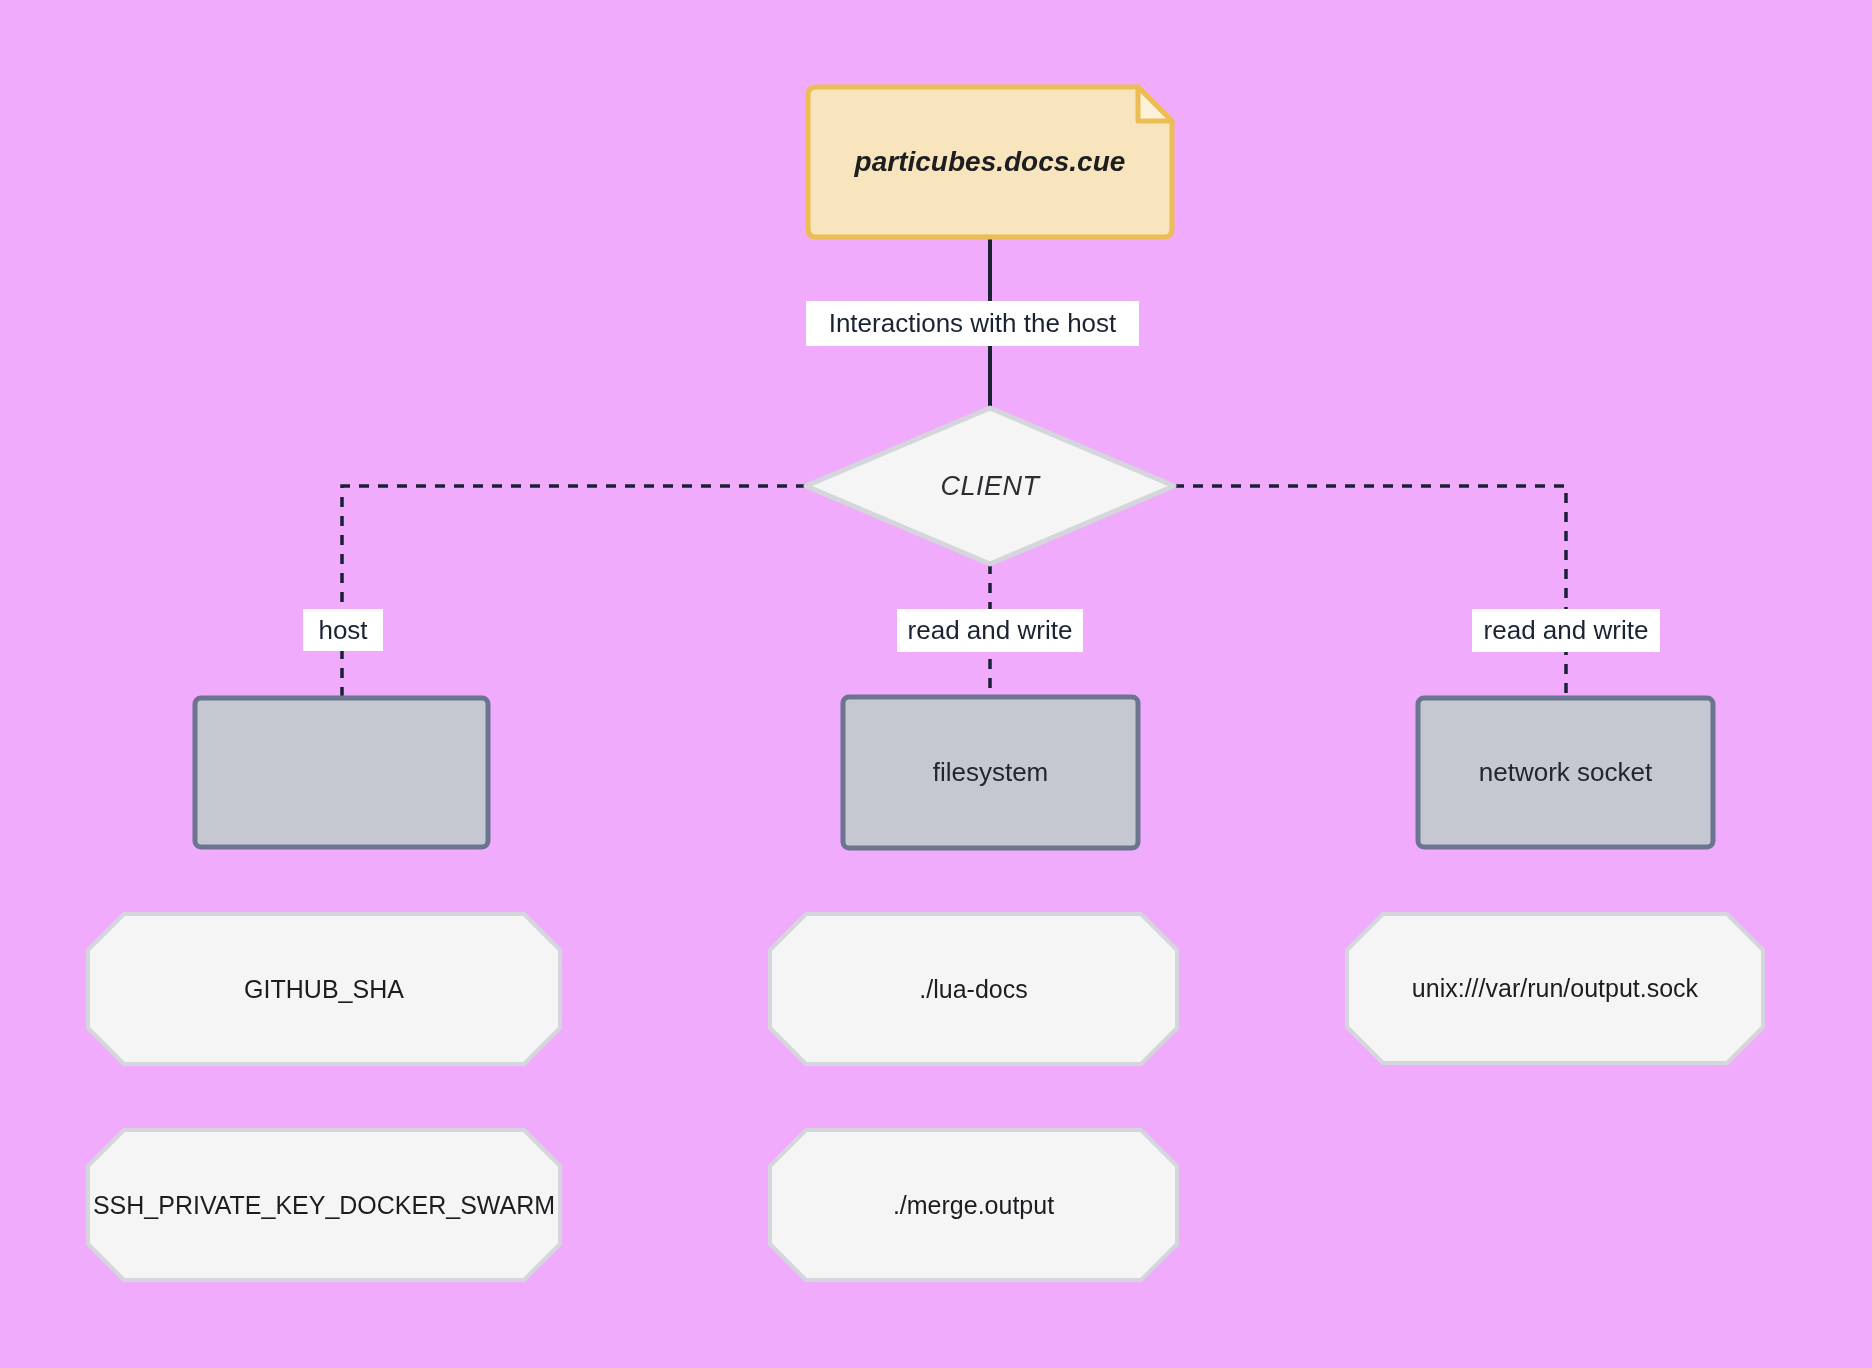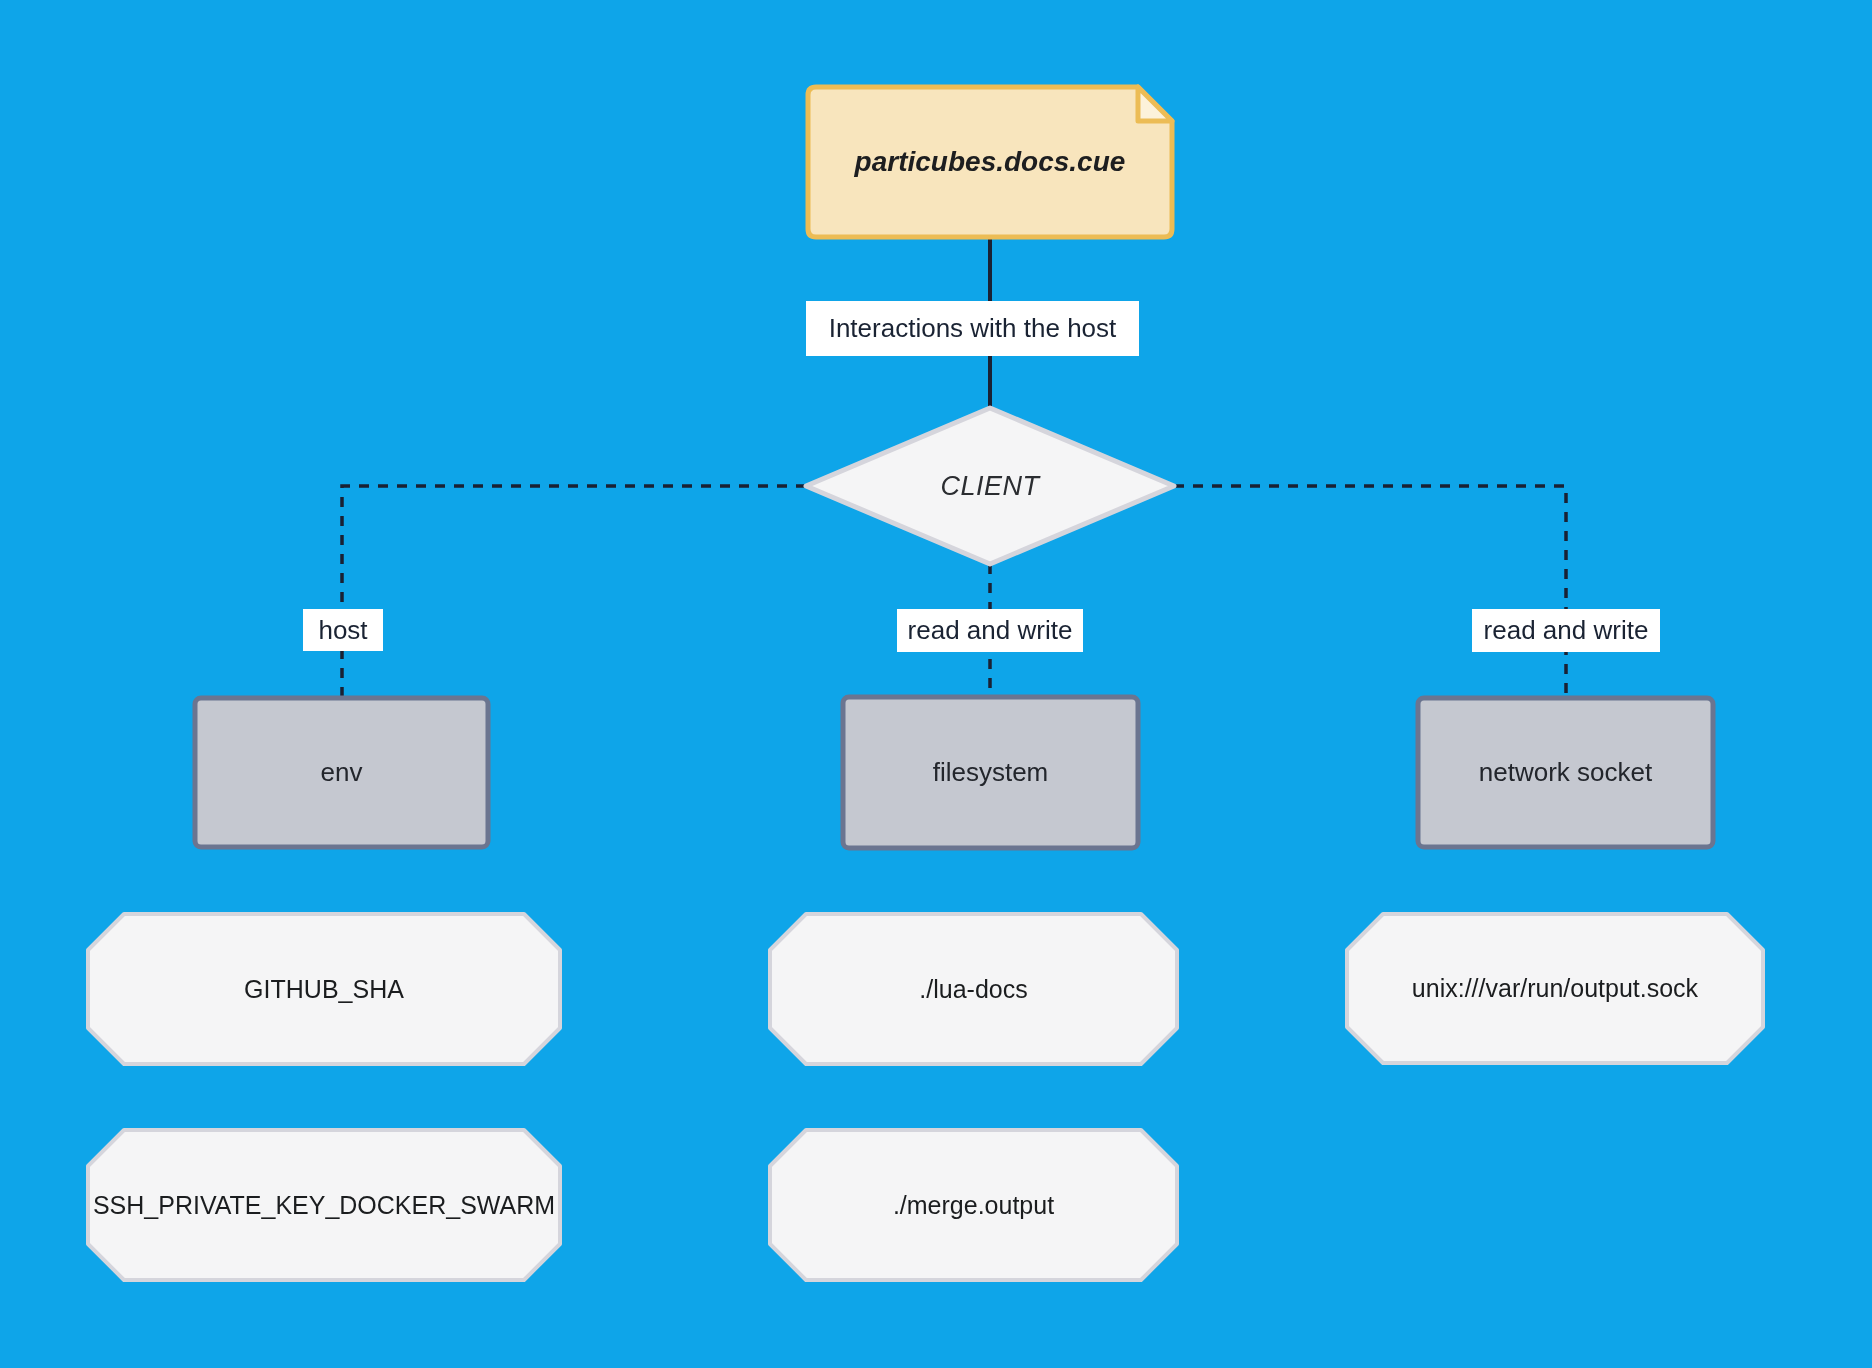--- a/index.html
+++ b/index.html
@@ -4,21 +4,21 @@
 <style>
   html, body {
     margin: 0;
     padding: 0;
     background: #000000;
   }
   #canvas {
     position: relative;
     width: 1872px;
     height: 1368px;
-    background: #0ea5e9;
+    background: #f0abfc;
     font-family: "Liberation Sans", "DejaVu Sans", sans-serif;
     overflow: hidden;
   }
   #shapes {
     position: absolute;
     left: 0; top: 0;
     width: 1872px;
     height: 1368px;
   }
   .lbl {
@@ -34,21 +34,21 @@
     font-size: 28px;
     font-weight: bold;
     font-style: italic;
     color: #1d1e20;
   }
   .edge-label {
     background: #ffffff;
     color: #1a2333;
     font-size: 26px;
   }
-  .edge-label.host  { left: 806px;  top: 301px; width: 333px; height: 55px; }
+  .edge-label.host  { left: 806px;  top: 301px; width: 333px; height: 45px; }
   .edge-label.read  { left: 303px;  top: 609px; width: 80px;  height: 42px; }
   .edge-label.rw1   { left: 897px;  top: 609px; width: 186px; height: 43px; }
   .edge-label.rw2   { left: 1472px; top: 609px; width: 188px; height: 43px; }
   .client-label {
     left: 806px; top: 408px; width: 368px; height: 156px;
     font-size: 27px;
     color: #2b2d31;
     letter-spacing: 0.5px;
     font-style: italic;
   }
@@ -101,21 +101,20 @@
   <div class="lbl note-label">particubes.docs.cue</div>
 
   <div class="lbl edge-label host">Interactions with the host</div>
 
   <div class="lbl client-label">CLIENT</div>
 
   <div class="lbl edge-label read">host</div>
   <div class="lbl edge-label rw1">read and write</div>
   <div class="lbl edge-label rw2">read and write</div>
 
-  <div class="lbl resource-label env">env</div>
   <div class="lbl resource-label fs">filesystem</div>
   <div class="lbl resource-label net">network socket</div>
 
   <div class="lbl value-label o2">SSH_PRIVATE_KEY_DOCKER_SWARM</div>
   <div class="lbl value-label o1">GITHUB_SHA</div>
   <div class="lbl value-label o4">./merge.output</div>
   <div class="lbl value-label o3">./lua-docs</div>
   <div class="lbl value-label o5">unix:///var/run/output.sock</div>
 
 </div>

